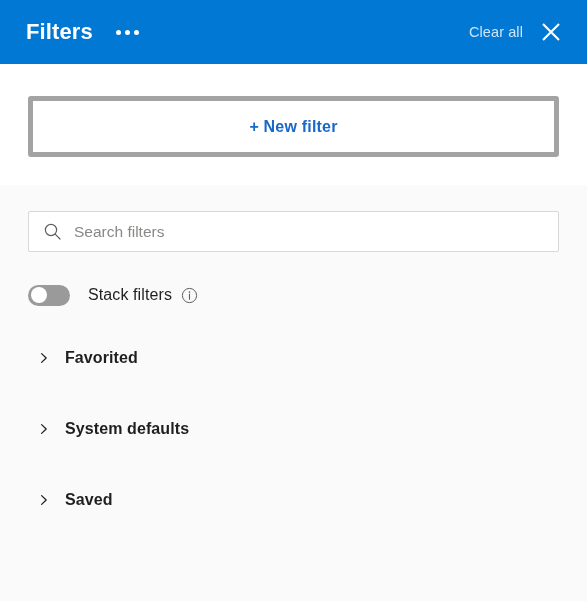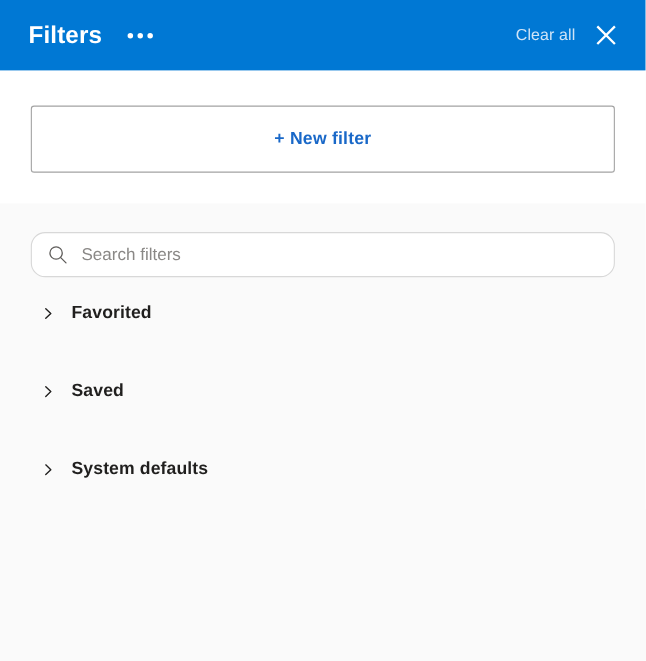--- a/index.html
+++ b/index.html
@@ -89,21 +89,21 @@
 
   
   .newfilter-section {
     background: #ffffff;
     padding: 32px 28px 28px 28px;
   }
 
   .new-filter-button {
     width: 100%;
     height: 61px;
-    border: 1px solid #a3a3a3;
+    border: 5px solid #a3a3a3;
     border-radius: 3px;
     background: #ffffff;
     color: #1968c8;
     font-family: "Liberation Sans", sans-serif;
     font-size: 16px;
     font-weight: bold;
     letter-spacing: 0.2px;
     cursor: pointer;
     display: flex;
     align-items: center;
@@ -116,21 +116,21 @@
     background: #fafafa;
     padding: 26px 28px 0 28px;
     overflow: hidden;
   }
 
   
   .search-wrap {
     position: relative;
     height: 41px;
     border: 1px solid #d8d8d8;
-    border-radius: 13px;
+    border-radius: 2px;
     background: #ffffff;
     display: flex;
     align-items: center;
     padding: 0 10px 0 13px;
   }
   .search-icon {
     width: 20px;
     height: 20px;
     flex: 0 0 20px;
     display: flex;
@@ -192,21 +192,21 @@
     justify-content: center;
     cursor: pointer;
   }
 
   
   .group-list {
     margin-top: 25px;
   }
   .group-item {
     display: flex;
-    align-items: flex-start;
+    align-items: flex-end;
     height: 34px;
     margin-bottom: 37px;
     cursor: pointer;
     padding-left: 8px;
   }
   .chevron {
     width: 16px;
     height: 16px;
     flex: 0 0 16px;
     display: flex;
@@ -256,46 +256,59 @@
     <div class="search-wrap">
       <span class="search-icon">
         <svg width="19" height="19" viewBox="0 0 19 19" aria-hidden="true">
           <circle cx="8" cy="8" r="5.6" stroke="#605e5c" stroke-width="1.2" fill="none"></circle>
           <path d="M12.2 12.2 L17 17" stroke="#605e5c" stroke-width="1.2" stroke-linecap="round" fill="none"></path>
         </svg>
       </span>
       <input class="search-input" type="text" placeholder="Search filters" style="">
     </div>
 
+    <div class="toggle-row">
+      <div class="toggle">
+        <div class="knob"></div>
+      </div>
+      <div class="toggle-label">Stack filters</div>
+      <span class="info-icon">
+        <svg width="17" height="17" viewBox="0 0 17 17" aria-hidden="true">
+          <circle cx="8.5" cy="8.5" r="7.1" stroke="#605e5c" stroke-width="1" fill="none"></circle>
+          <circle cx="8.5" cy="5" r="0.85" fill="#605e5c"></circle>
+          <path d="M8.5 7.1 L8.5 12.3" stroke="#605e5c" stroke-width="1.1" stroke-linecap="round"></path>
+        </svg>
+      </span>
+    </div>
 
     <div class="group-list">
 
       <div class="group-item">
         <span class="chevron">
           <svg width="14" height="14" viewBox="0 0 14 14" aria-hidden="true">
             <path d="M4.6 2.6 L9.2 7 L4.6 11.4" stroke="#201f1e" stroke-width="1.25" fill="none" stroke-linecap="round" stroke-linejoin="round"></path>
           </svg>
         </span>
         <span class="group-label">Favorited</span>
       </div>
 
       <div class="group-item">
         <span class="chevron">
           <svg width="14" height="14" viewBox="0 0 14 14" aria-hidden="true">
             <path d="M4.6 2.6 L9.2 7 L4.6 11.4" stroke="#201f1e" stroke-width="1.25" fill="none" stroke-linecap="round" stroke-linejoin="round"></path>
           </svg>
         </span>
-        <span class="group-label">Saved</span>
+        <span class="group-label">System defaults</span>
       </div>
 
       <div class="group-item">
         <span class="chevron">
           <svg width="14" height="14" viewBox="0 0 14 14" aria-hidden="true">
             <path d="M4.6 2.6 L9.2 7 L4.6 11.4" stroke="#201f1e" stroke-width="1.25" fill="none" stroke-linecap="round" stroke-linejoin="round"></path>
           </svg>
         </span>
-        <span class="group-label">System defaults</span>
+        <span class="group-label">Saved</span>
       </div>
 
 
     </div>
   </div>
 </div>
 
 </body></html>

